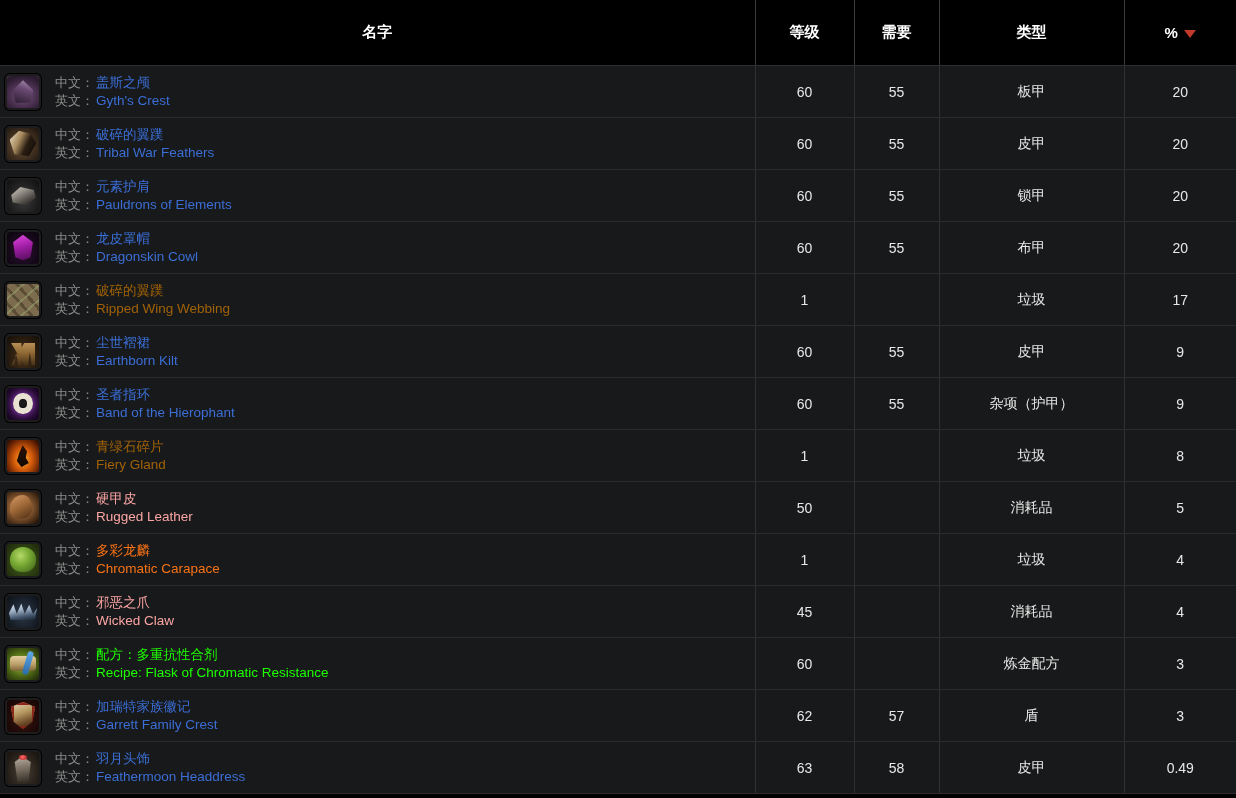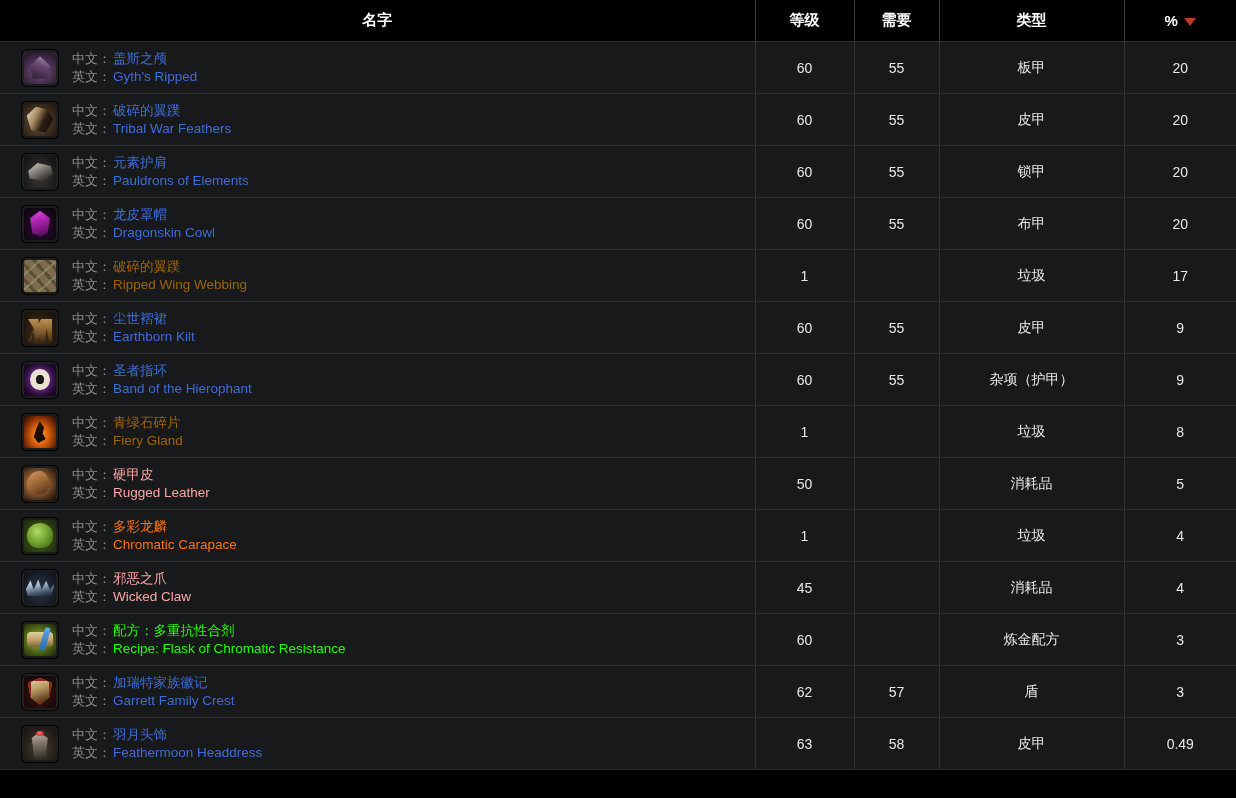--- a/index.html
+++ b/index.html
@@ -21,21 +21,21 @@
     table-layout: fixed;
   }
 
   
   .loot-table thead th {
     background: #000000;
     color: #ffffff;
     font-size: 15px;
     font-weight: bold;
     height: 33px;
-    padding: 4px;
+    padding: 16px;
     text-align: center;
     vertical-align: middle;
     border-right: 1px solid #3a3a3a;
     border-bottom: 1px solid #2e2e2e;
     white-space: nowrap;
   }
   .loot-table thead th.th-last { border-right: none; }
   .loot-table thead th.th-name { border-right: 1px solid #3a3a3a; }
 
   .th-inner {
@@ -74,21 +74,21 @@
   col.c-name { width: 755px; }
   col.c-level { width: 99px; }
   col.c-req { width: 85px; }
   col.c-type { width: 185px; }
   col.c-pct { width: 112px; }
 
   
   .name-cell {
     display: flex;
     align-items: flex-end;
-    padding-left: 22px;
+    padding-left: 5px;
     text-align: left;
   }
 
   .item-icon {
     width: 32px;
     height: 32px;
     flex: 0 0 32px;
     border-radius: 5px;
     border: 2px solid #1d1d1d;
     box-shadow: 0 0 0 1px #4a4a4a inset, 0 0 0 1px #000;
@@ -250,21 +250,21 @@
   </thead>
   <tbody id="table-body">
       <tr>
         <td>
           <div class="name-cell">
             <span class="item-icon">
               <span class="art art-gyth"></span>
             </span>
             <span class="name-text">
               <span class="name-line"><span class="lbl">中文：</span><span class="val q-rare">盖斯之颅</span></span>
-              <span class="name-line"><span class="lbl">英文：</span><span class="val q-rare">Gyth's Ripped</span></span>
+              <span class="name-line"><span class="lbl">英文：</span><span class="val q-rare">Gyth's Crest</span></span>
             </span>
           </div>
         </td>
         <td>60</td>
         <td>55</td>
         <td>板甲</td>
         <td class="cell-pct">20</td>
       </tr>
       <tr>
         <td>

